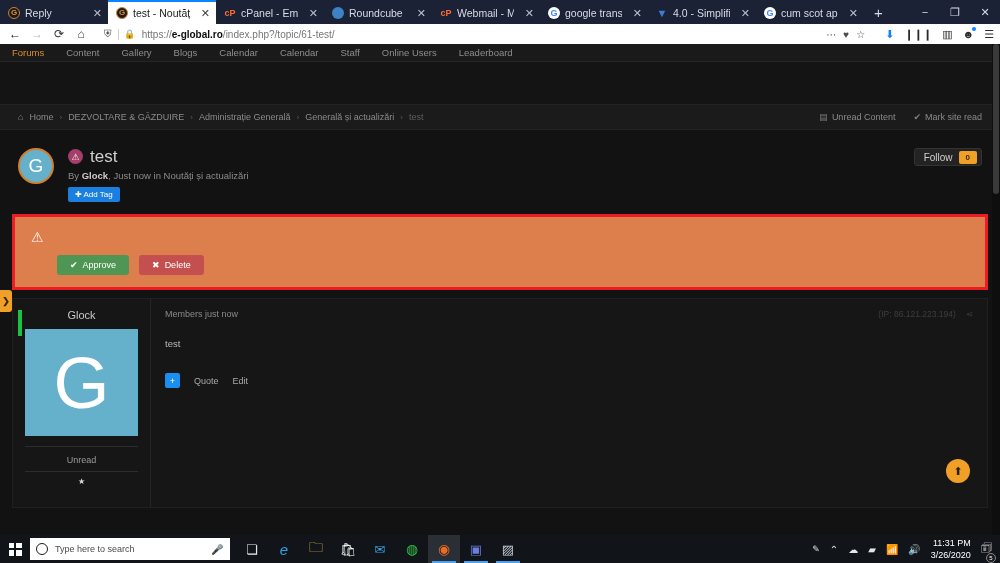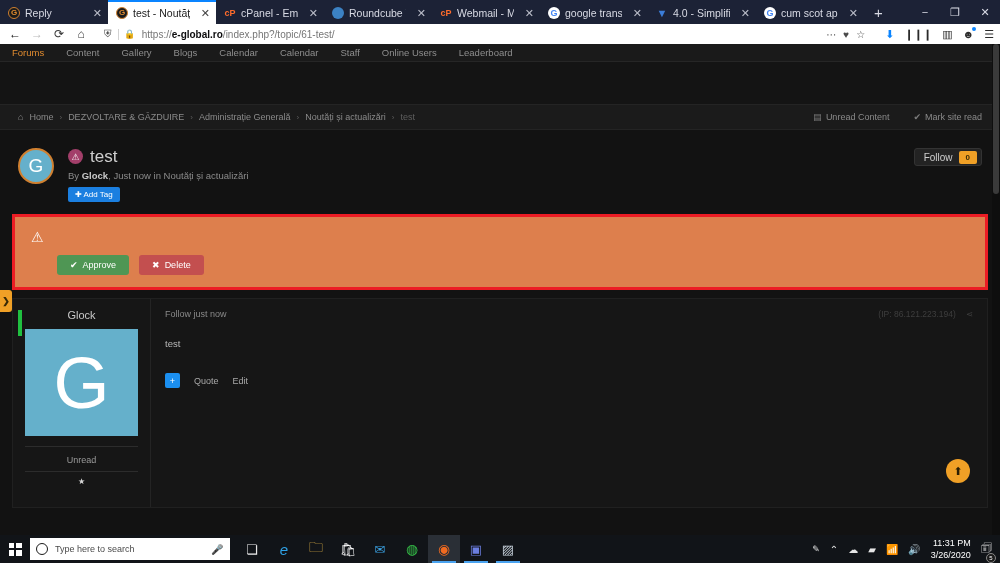--- a/index.html
+++ b/index.html
@@ -69,21 +69,21 @@
   .site-nav a.active { color: #e08b2f; }
 
   .hero { height: 42px; background: #141414; }
 
   .crumbbar { height: 26px; background: #1b1b1b; border-top: 1px solid #242424; border-bottom: 1px solid #242424;
               display: flex; align-items: center; padding: 0 18px; }
   .crumbs { display: flex; align-items: center; gap: 6px; font-size: 9px; color: #8a8a8a; }
   .crumbs .sep { color: #5c5c5c; font-size: 8px; }
   .crumbs .cur { color: #5e5e5e; }
   .crumbs .home-ic { color: #9a9a9a; font-size: 9px; }
-  .crumbright { margin-left: auto; display: flex; align-items: center; gap: 24px; font-size: 9px; color: #8a8a8a; }
+  .crumbright { margin-left: auto; display: flex; align-items: center; gap: 18px; font-size: 9px; color: #8a8a8a; }
   .crumbright span.ic { color: #7a7a7a; margin-right: 4px; }
 
   .topichead { position: relative; padding: 18px 18px 0 18px; display: flex; align-items: flex-start; gap: 14px; }
   .t-avatar { width: 36px; height: 36px; border-radius: 50%; background: #65b0cb; border: 2px solid #d08030;
               color: #fff; font-size: 19px; display: flex; align-items: center; justify-content: center; flex: 0 0 36px; }
   .t-title { display: flex; align-items: center; gap: 7px; }
   .warn-badge { width: 15px; height: 15px; border-radius: 50%; background: #a33f6a; color: #fff;
                 font-size: 9px; display: flex; align-items: center; justify-content: center; }
   .t-title h1 { font-size: 17px; color: #cfcfcf; font-weight: normal; line-height: 1; }
   .t-meta { font-size: 9.5px; color: #8b8b8b; margin-top: 5px; }
@@ -275,21 +275,21 @@
 
     <div class="crumbbar">
       <div class="crumbs">
         <span class="home-ic">⌂</span>
         <span>Home</span>
         <span class="sep">›</span>
         <span>DEZVOLTARE &amp; GĂZDUIRE</span>
         <span class="sep">›</span>
         <span>Administrație Generală</span>
         <span class="sep">›</span>
-        <span>Noutăți și actualizări</span>
+        <span>Generală și actualizări</span>
         <span class="sep">›</span>
         <span class="cur">test</span>
       </div>
       <div class="crumbright">
         <span><span class="ic">▤</span><span>Unread Content</span></span>
         <span><span class="ic">✔</span><span>Mark site read</span></span>
       </div>
     </div>
 
     <div class="topichead">
@@ -338,21 +338,21 @@
     <div class="post">
       <div class="post-side">
         <div class="uname">Glock</div>
         <div class="bigavatar">G</div>
         <div class="hrline"></div>
         <div class="rank">Unread</div>
         <div class="rankstars">★</div>
 
       </div>
       <div class="post-main">
-        <div class="postedline">Follow just now</div>
+        <div class="postedline">Members just now</div>
         <div class="ipline">
           <span>(IP: 86.121.223.194)</span>
           <span>⋖</span>
         </div>
         <div class="postbody">test</div>
         <div class="postctrls">
           <span class="plusbtn">+</span>
           <span class="link">Quote</span>
           <span class="link">Edit</span>
         </div>

